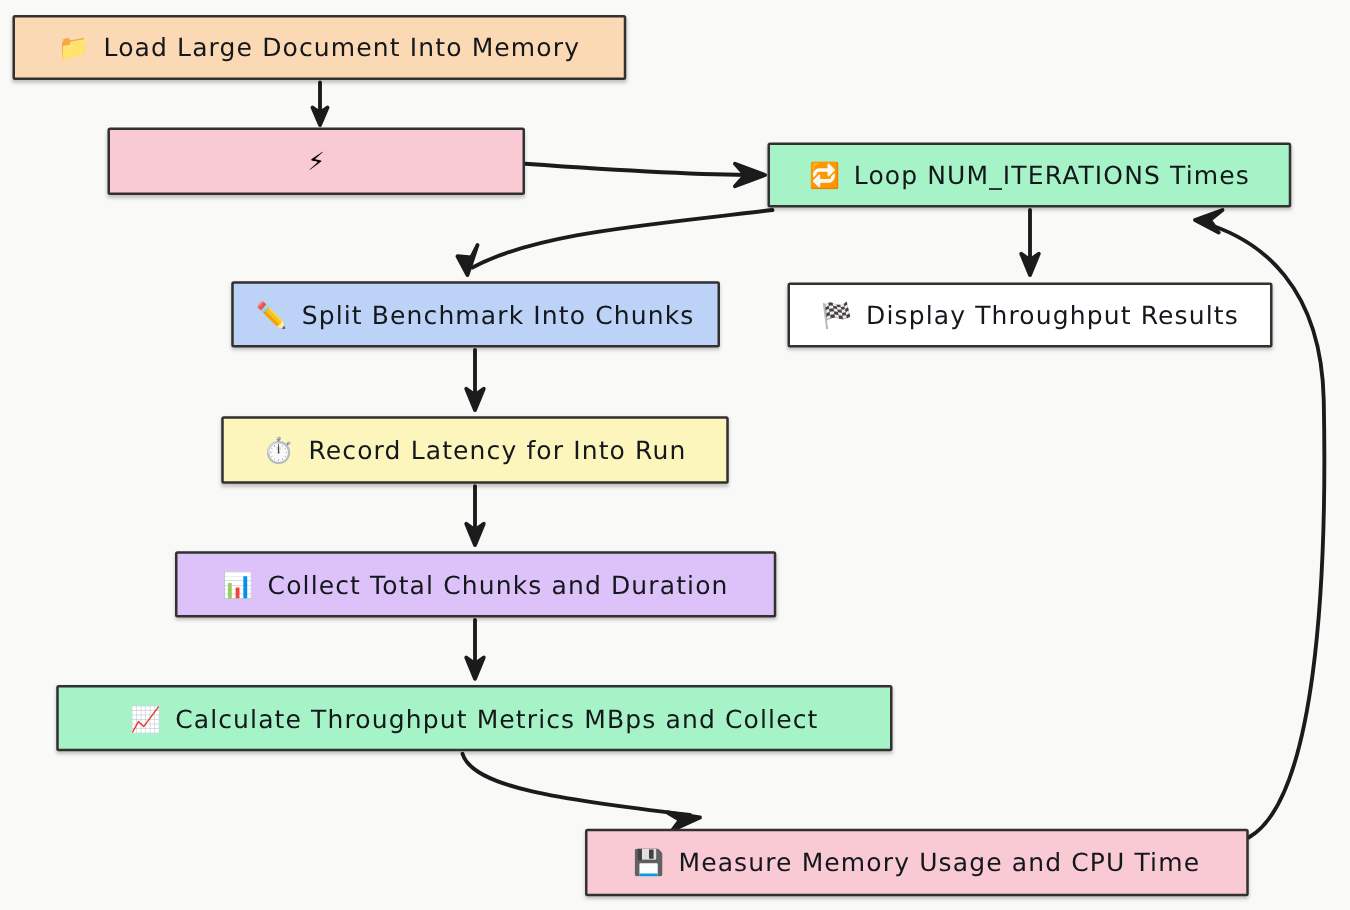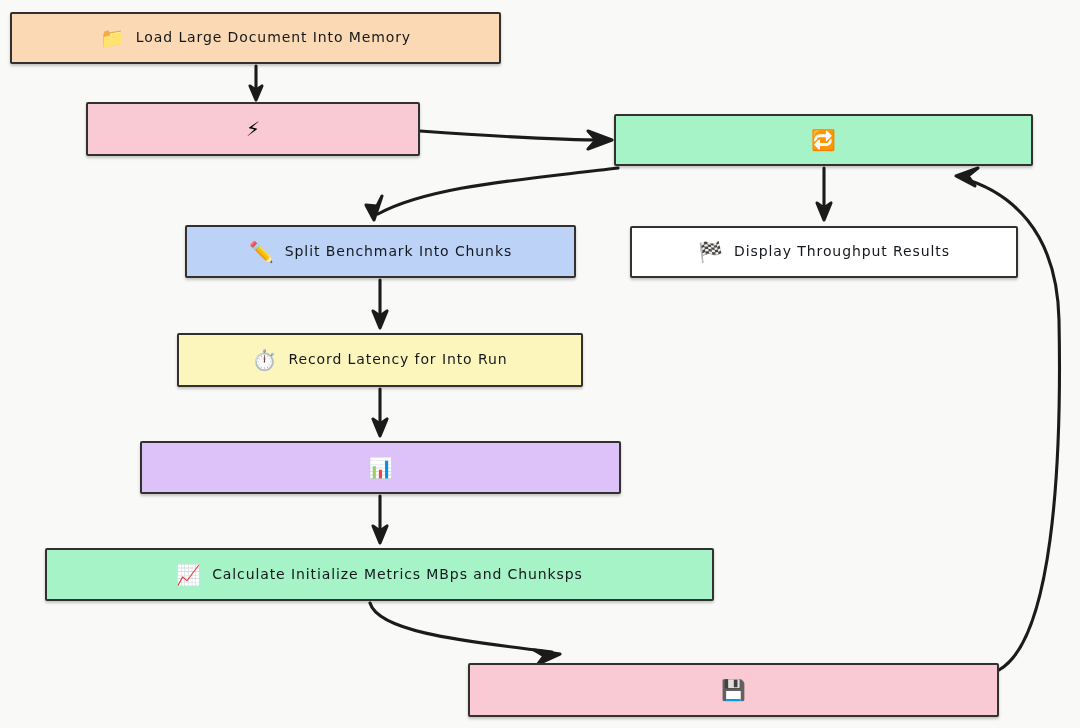--- a/index.html
+++ b/index.html
@@ -43,21 +43,21 @@
     white-space: nowrap;
     padding: 0 14px;
   }
   .node-icon {
     font-size: 20px;
     line-height: 1;
     display: inline-block;
   }
   .node-label {
     font-family: "DejaVu Sans", sans-serif;
-    font-size: 14px;
+    font-size: 20px;
     letter-spacing: 0.9px;
     color: #14181c;
     line-height: 1.1;
   }
 </style>
 </head>
 <body>
 
 <div id="stage">
 
@@ -108,20 +108,21 @@
         </div>
       </div>
       <div class="node" style="left: 86px; top: 102px; width: 334px; height: 54px; background: rgb(249, 201, 212); border-color: rgb(51, 49, 47);">
         <div class="node-inner">
           <span class="node-icon">⚡</span>
         </div>
       </div>
       <div class="node" style="left: 614px; top: 114px; width: 419px; height: 52px; background: rgb(165, 243, 198); border-color: rgb(51, 49, 47);">
         <div class="node-inner">
           <span class="node-icon">🔁</span>
+          <span class="node-label">Loop NUM_ITERATIONS Times</span>
         </div>
       </div>
       <div class="node" style="left: 185px; top: 225px; width: 391px; height: 53px; background: rgb(188, 210, 247); border-color: rgb(51, 49, 47);">
         <div class="node-inner">
           <span class="node-icon">✏️</span>
           <span class="node-label">Split Benchmark Into Chunks</span>
         </div>
       </div>
       <div class="node" style="left: 630px; top: 226px; width: 388px; height: 52px; background: rgb(255, 255, 255); border-color: rgb(51, 49, 47);">
         <div class="node-inner">
@@ -131,28 +132,30 @@
       </div>
       <div class="node" style="left: 177px; top: 333px; width: 406px; height: 54px; background: rgb(252, 246, 189); border-color: rgb(51, 49, 47);">
         <div class="node-inner">
           <span class="node-icon">⏱️</span>
           <span class="node-label">Record Latency for Into Run</span>
         </div>
       </div>
       <div class="node" style="left: 140px; top: 441px; width: 481px; height: 53px; background: rgb(221, 194, 250); border-color: rgb(51, 49, 47);">
         <div class="node-inner">
           <span class="node-icon">📊</span>
+          <span class="node-label">Collect Total Chunks and Duration</span>
         </div>
       </div>
       <div class="node" style="left: 45px; top: 548px; width: 669px; height: 53px; background: rgb(165, 243, 198); border-color: rgb(51, 49, 47);">
         <div class="node-inner">
           <span class="node-icon">📈</span>
-          <span class="node-label">Calculate Initialize Metrics MBps and Chunksps</span>
+          <span class="node-label">Calculate Throughput Metrics MBps and Collect</span>
         </div>
       </div>
       <div class="node" style="left: 468px; top: 663px; width: 531px; height: 54px; background: rgb(249, 201, 212); border-color: rgb(51, 49, 47);">
         <div class="node-inner">
           <span class="node-icon">💾</span>
+          <span class="node-label">Measure Memory Usage and CPU Time</span>
         </div>
       </div>
     </div>
 
 </div>
 
 </body></html>

